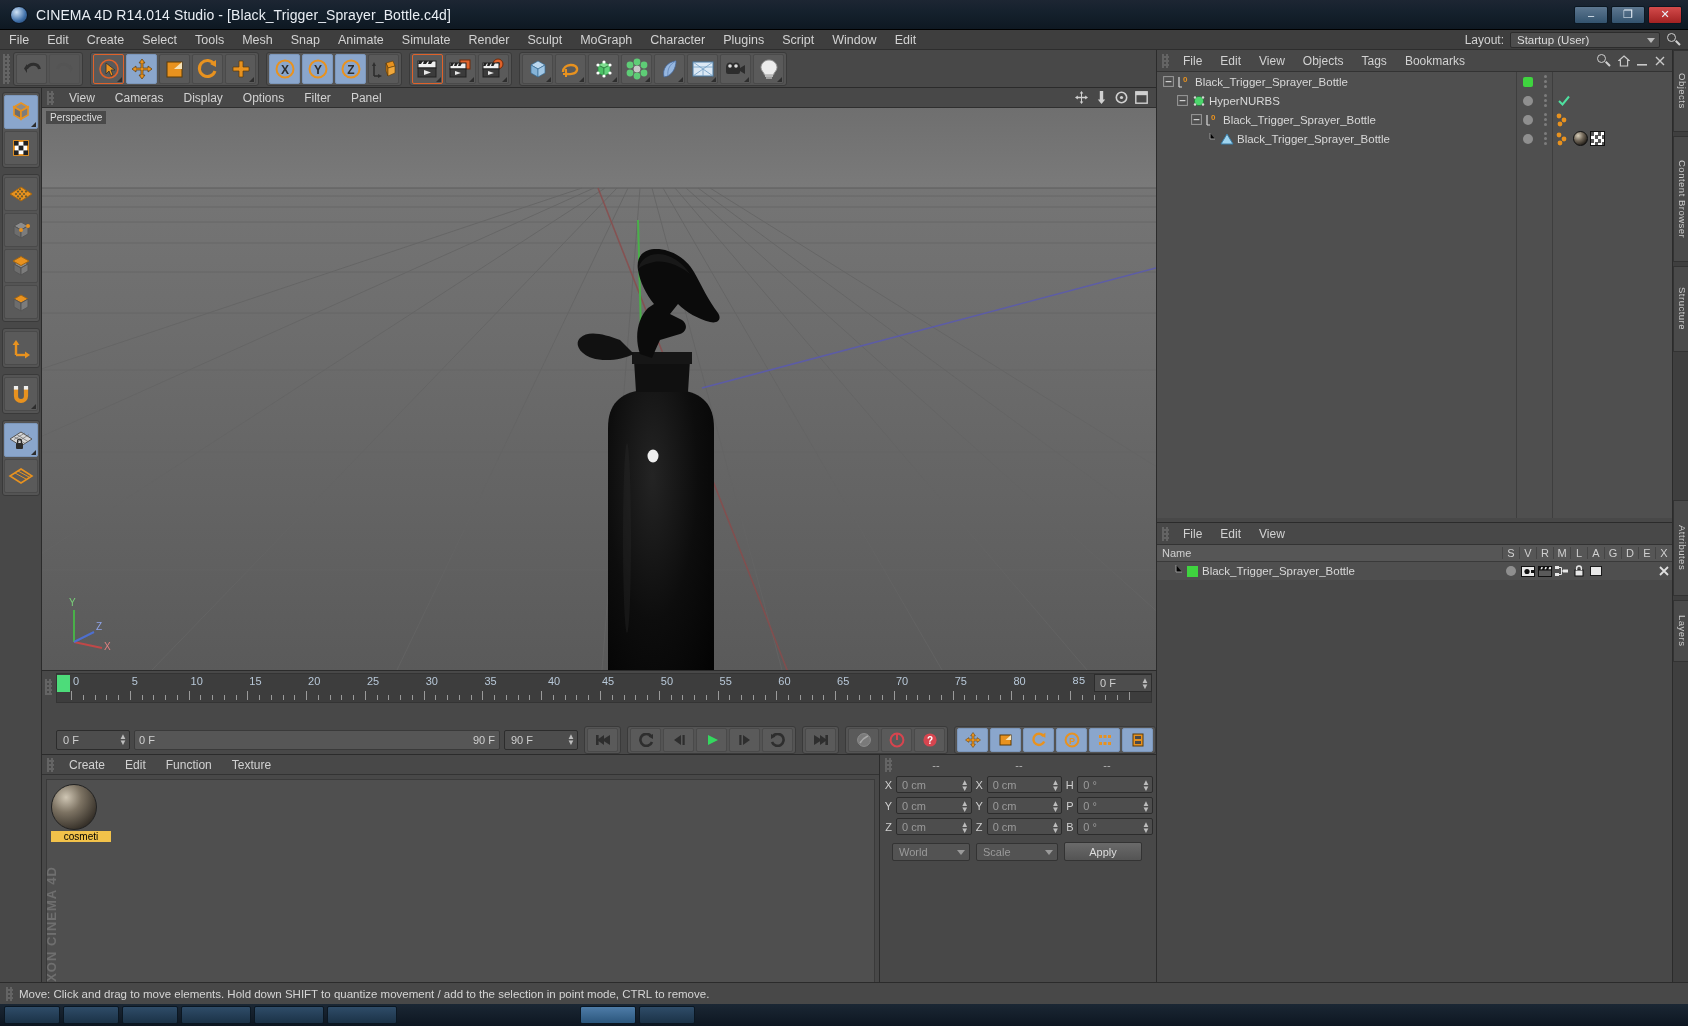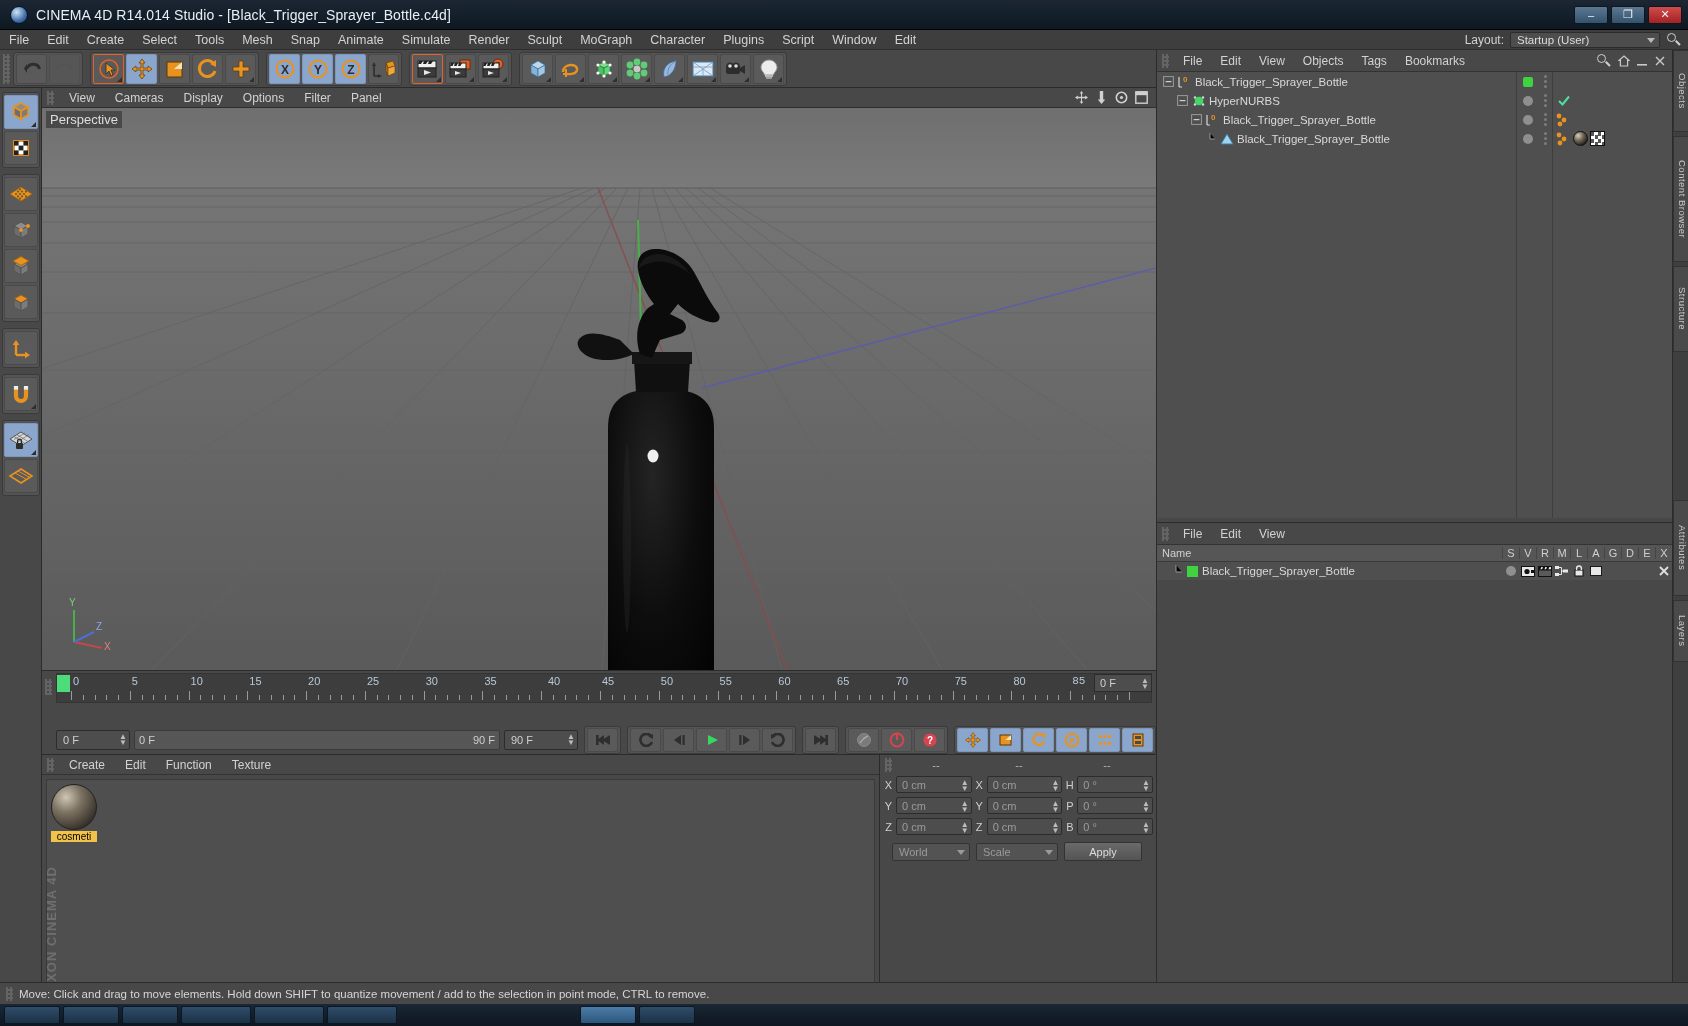--- a/index.html
+++ b/index.html
@@ -56,21 +56,21 @@
   .lbtn .corner{position:absolute;right:1px;bottom:1px;width:0;height:0;border-left:5px solid transparent;border-bottom:5px solid #2e2e2e;}
 
   
   .vpwrap{position:absolute;left:42px;top:88px;width:1114px;height:582px;background:#474747;}
   .vpmenu{height:20px;display:flex;align-items:center;background:#484848;border-bottom:1px solid #2f2f2f;}
   .vpmenu .g{width:7px;height:14px;margin:0 5px;background:repeating-linear-gradient(0deg,#7b7b7b 0 2px,transparent 2px 4px),repeating-linear-gradient(90deg,#7b7b7b 0 2px,transparent 2px 4px);background-size:4px 4px;opacity:.55;}
   .vpmenu .mi{font-size:12px;color:#d2d2d2;padding:0 10px;line-height:20px;}
   .vpmenu .vpicons{margin-left:auto;display:flex;gap:7px;padding-right:8px;align-items:center;}
   .vp{position:relative;width:1114px;height:562px;overflow:hidden;
      background:linear-gradient(180deg,#6d6d6d 0%,#767676 24%,#6f6f6f 25%,#5c5c5c 100%);}
-  .vplabel{position:absolute;left:4px;top:3px;font-size:13px;color:#dedede;background:rgba(60,60,60,.75);padding:1px 4px;}
+  .vplabel{position:absolute;left:4px;top:3px;font-size:10px;color:#dedede;background:rgba(60,60,60,.75);padding:1px 4px;}
   .axisw{position:absolute;left:22px;bottom:18px;width:60px;height:60px;}
 
   
   .tlwrap{position:absolute;left:42px;top:670px;width:1114px;height:56px;background:#484848;border-top:1px solid #2b2b2b;}
   .ruler{position:relative;height:30px;background:#3d3d3d;margin:2px 4px 0 14px;border:1px solid #343434;}
   .ruler .num{position:absolute;top:1px;font-size:11px;color:#b8c8d8;}
   .ruler .tick{position:absolute;bottom:2px;width:1px;background:#9a9a9a;}
   .greenmark{position:absolute;left:0;top:1px;width:13px;height:17px;background:#4ddc7a;}
   .tlgrip{position:absolute;left:3px;top:8px;width:7px;height:16px;background:repeating-linear-gradient(0deg,#7b7b7b 0 2px,transparent 2px 4px),repeating-linear-gradient(90deg,#7b7b7b 0 2px,transparent 2px 4px);background-size:4px 4px;opacity:.55;}
   .framefield{position:absolute;right:4px;top:3px;width:58px;height:18px;background:#4d4d4d;border:1px solid #2c2c2c;
@@ -83,21 +83,21 @@
   .pbtn{width:31px;height:24px;background:#5a5a5a;border:1px solid #4a4a4a;border-radius:2px;margin:0 1px;display:flex;align-items:center;justify-content:center;}
 
   
   .matwrap{position:absolute;left:42px;top:754px;width:838px;height:272px;background:#484848;border-top:1px solid #2b2b2b;border-right:1px solid #2b2b2b;}
   .matmenu{height:20px;display:flex;align-items:center;background:#484848;border-bottom:1px solid #333;}
   .matmenu .mi{font-size:12px;color:#d2d2d2;padding:0 10px;line-height:20px;}
   .matarea{position:relative;height:220px;background:#4f4f4f;margin:4px;border:1px solid #3a3a3a;}
   .matchip{position:absolute;left:4px;top:4px;width:46px;height:58px;}
   .matball{width:46px;height:46px;border-radius:50%;border:1px solid #222;
     background:radial-gradient(circle at 32% 28%,#cfc6b4 0%,#7d7363 35%,#3a342c 75%,#141210 100%);}
-  .matname{width:46px;text-align:center;font-size:10px;color:#000;background:#f2c24a;margin-top:1px;overflow:hidden;white-space:nowrap;}
+  .matname{width:60px;text-align:center;font-size:10px;color:#000;background:#f2c24a;margin-top:1px;overflow:hidden;white-space:nowrap;}
   .maxonlogo{position:absolute;left:2px;bottom:22px;font-size:13px;color:#6f6f6f;letter-spacing:1px;
     writing-mode:vertical-rl;transform:rotate(180deg);font-weight:bold;}
 
   
   .coordwrap{position:absolute;left:880px;top:754px;width:276px;height:272px;background:#484848;border-top:1px solid #2b2b2b;}
   .coordhdr{height:20px;display:flex;align-items:center;font-size:11px;color:#b5b5b5;}
   .crow{display:flex;align-items:center;height:19px;margin:0 3px 2px 3px;gap:2px;}
   .clbl{width:11px;font-size:11px;color:#cfcfcf;text-align:center;}
   .cfld{flex:1;height:17px;background:#4d4d4d;border:1px solid #2c2c2c;border-radius:2px;font-size:11px;color:#9b9b9b;display:flex;align-items:center;padding-left:5px;position:relative;}
   .csel{height:18px;background:#535353;border:1px solid #333;border-radius:2px;font-size:11px;color:#9a9a9a;display:flex;align-items:center;padding-left:6px;position:relative;}

